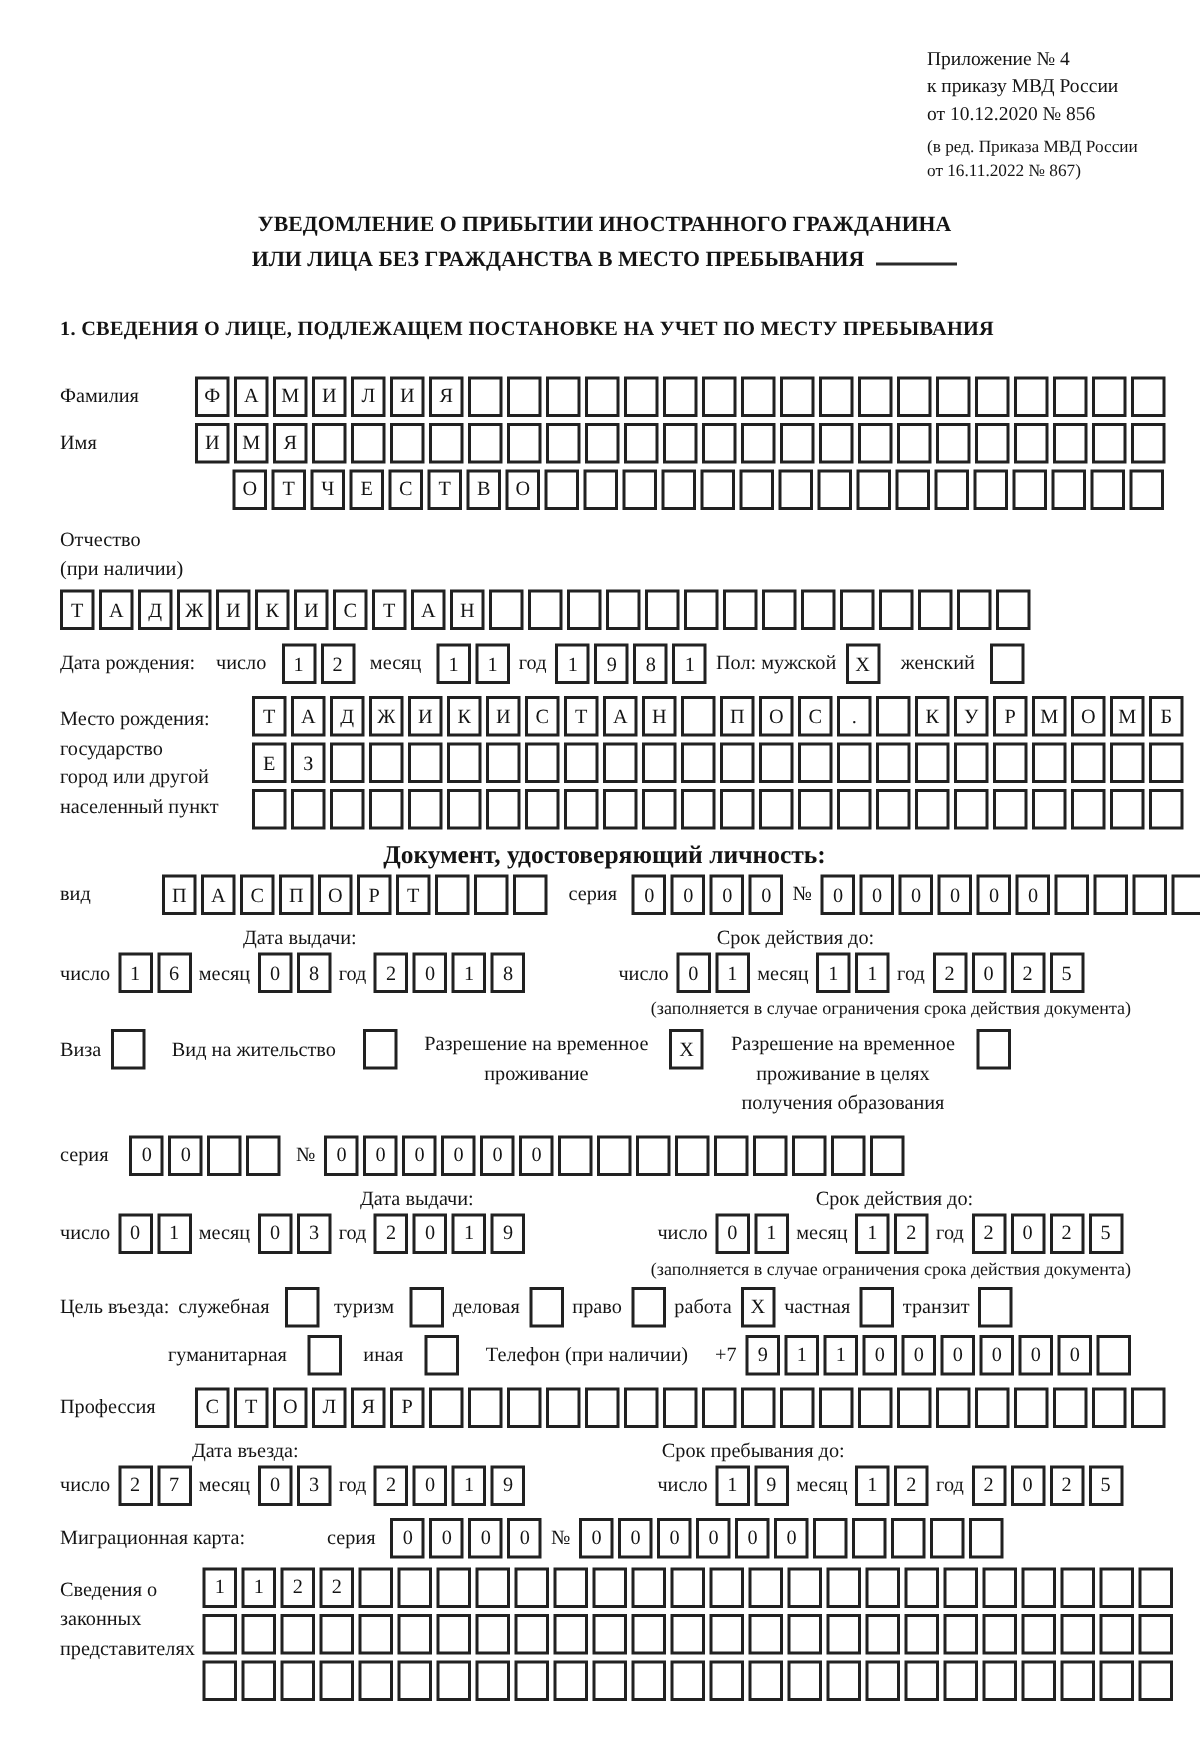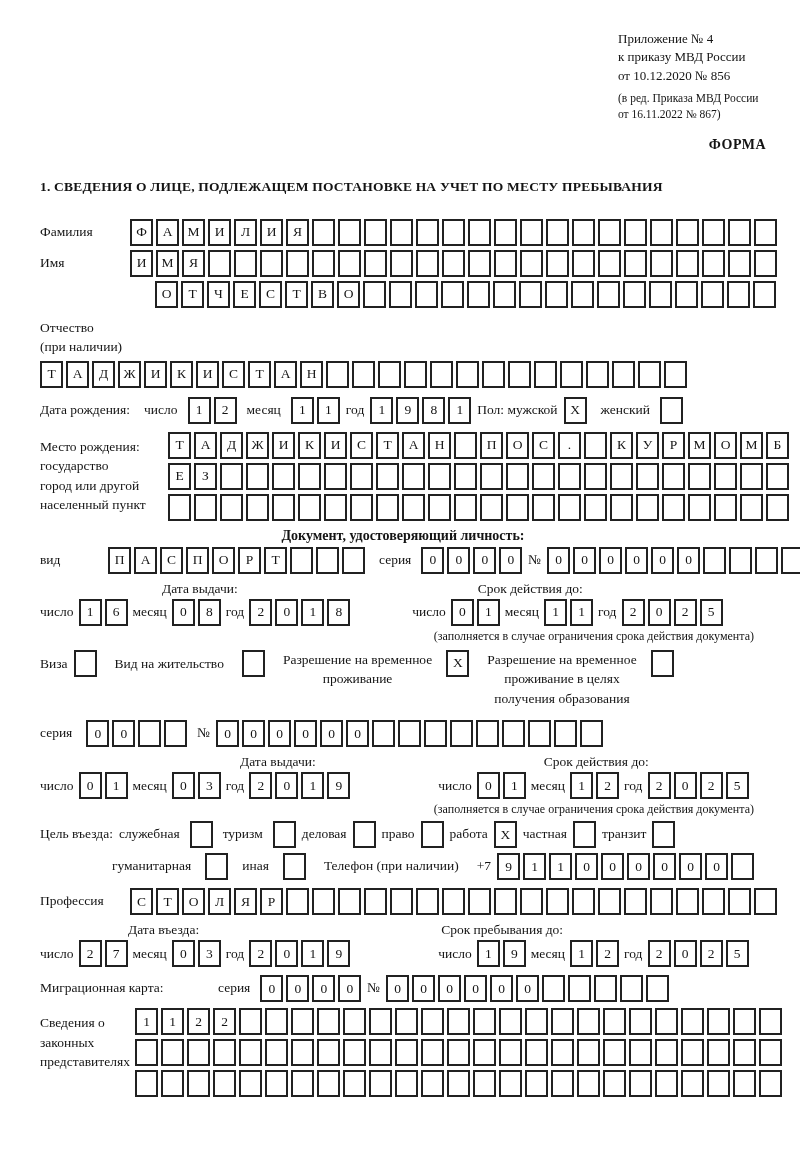--- a/index.html
+++ b/index.html
@@ -41,44 +41,47 @@
     font-size: 13.5px; font-family: "Liberation Serif", "DejaVu Serif", serif;
   }
   .boxcol { display: flex; flex-direction: column; gap: 4px; }
   .pt { padding-top: 5px; }
 
   
   .dgrp { display: inline-flex; align-items: center; gap: 5px; }
   .dheaders { display: flex; font-size: 13.5px; margin-top: 7px; }
   .note { font-size: 12px; text-align: right; margin-top: 3px; padding-right: 12px; }
 
-  .centerb { text-align: center; font-weight: bold; margin-top: 7px; font-size: 14px; }
+  .centerb { text-align: center; font-weight: bold; margin-top: 7px; font-size: 17px; }
 
   .optlbl { text-align: center; line-height: 1.45; }
   .gap6 { width: 6px; flex: none; } .gap10 { width: 10px; flex: none; }
   .gap14 { width: 14px; flex: none; } .gap18 { width: 18px; flex: none; }
 </style>
 </head>
 <body>
 
 <div class="page">
 
   <div class="hdr">
     <div>Приложение № 4</div>
     <div>к приказу МВД России</div>
     <div>от 10.12.2020 № 856</div>
     <div class="sub">
       <div>(в ред. Приказа МВД России</div>
       <div>от 16.11.2022 № 867)</div>
     </div>
   </div>
 
-  <div class="forma">ФОРМА</div>
 
   <div class="title">
+    <div>УВЕДОМЛЕНИЕ О ПРИБЫТИИ ИНОСТРАННОГО ГРАЖДАНИНА</div>
+    <div>
+      <span>ИЛИ ЛИЦА БЕЗ ГРАЖДАНСТВА В МЕСТО ПРЕБЫВАНИЯ</span><span class="uline"></span>
+    </div>
   </div>
 
   <div class="sec">1. СВЕДЕНИЯ О ЛИЦЕ, ПОДЛЕЖАЩЕМ ПОСТАНОВКЕ НА УЧЕТ ПО МЕСТУ ПРЕБЫВАНИЯ</div>
 
   <div class="row" style="margin-top:24px">
     <span class="lbl lw90">Фамилия</span>
     <span class="boxes">
         <span class="box">Ф</span>
         <span class="box">А</span>
         <span class="box">М</span>

